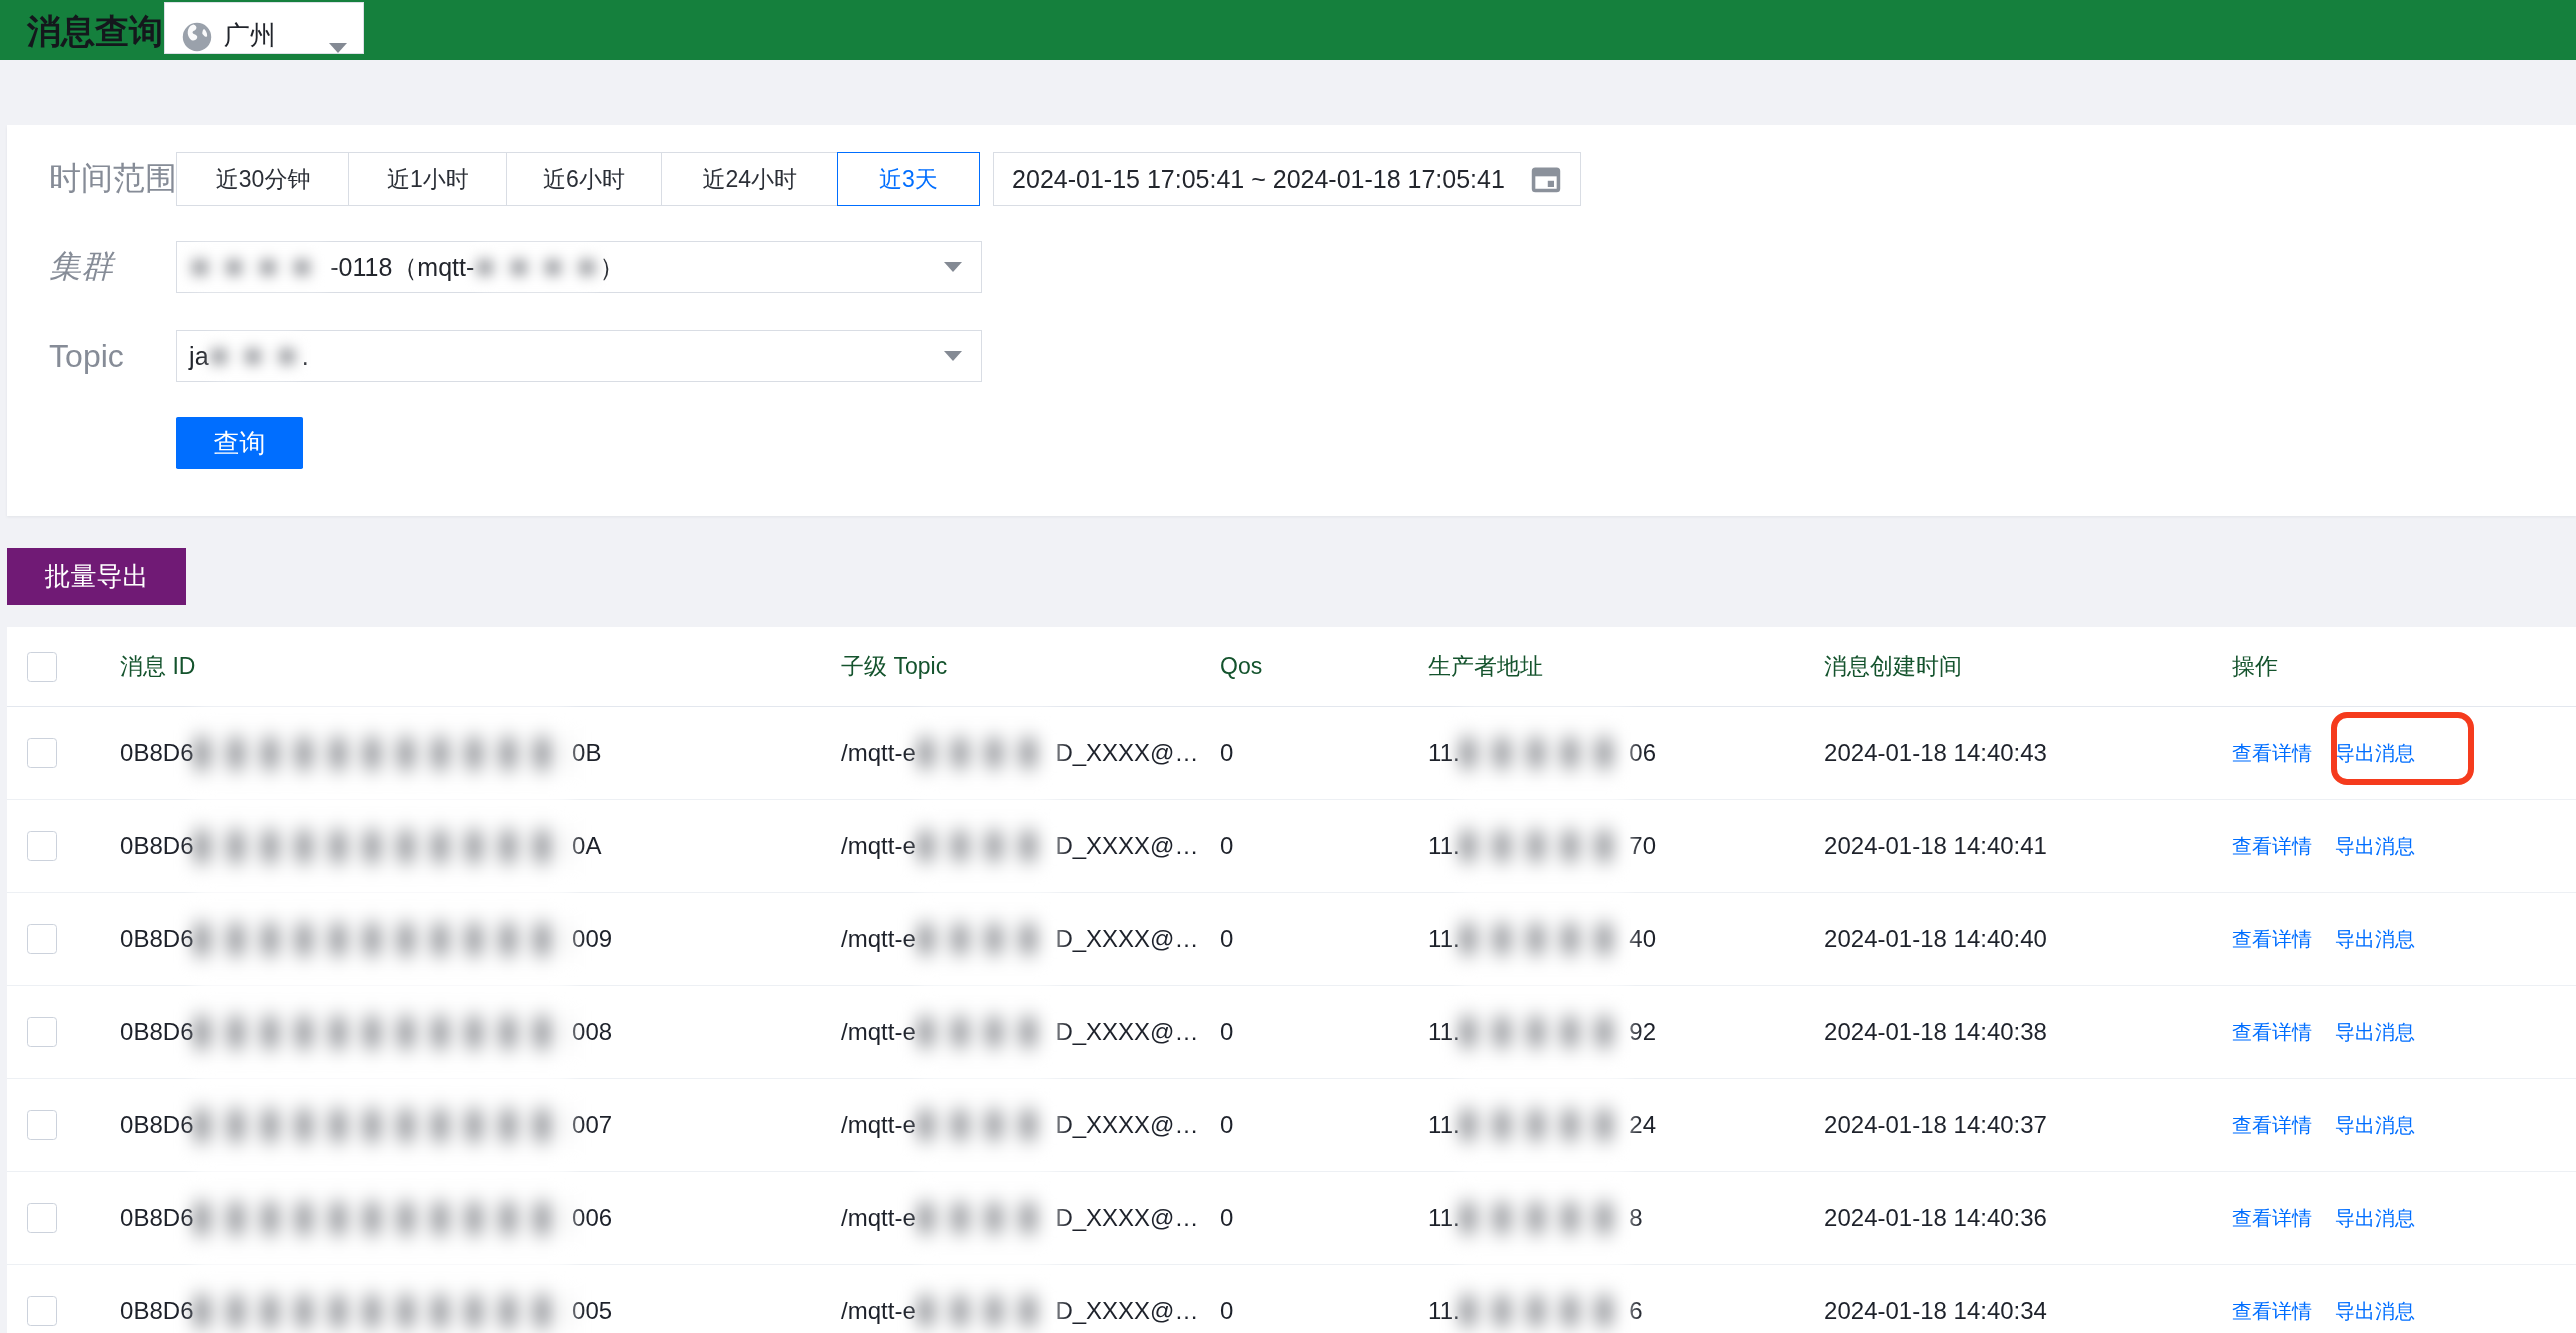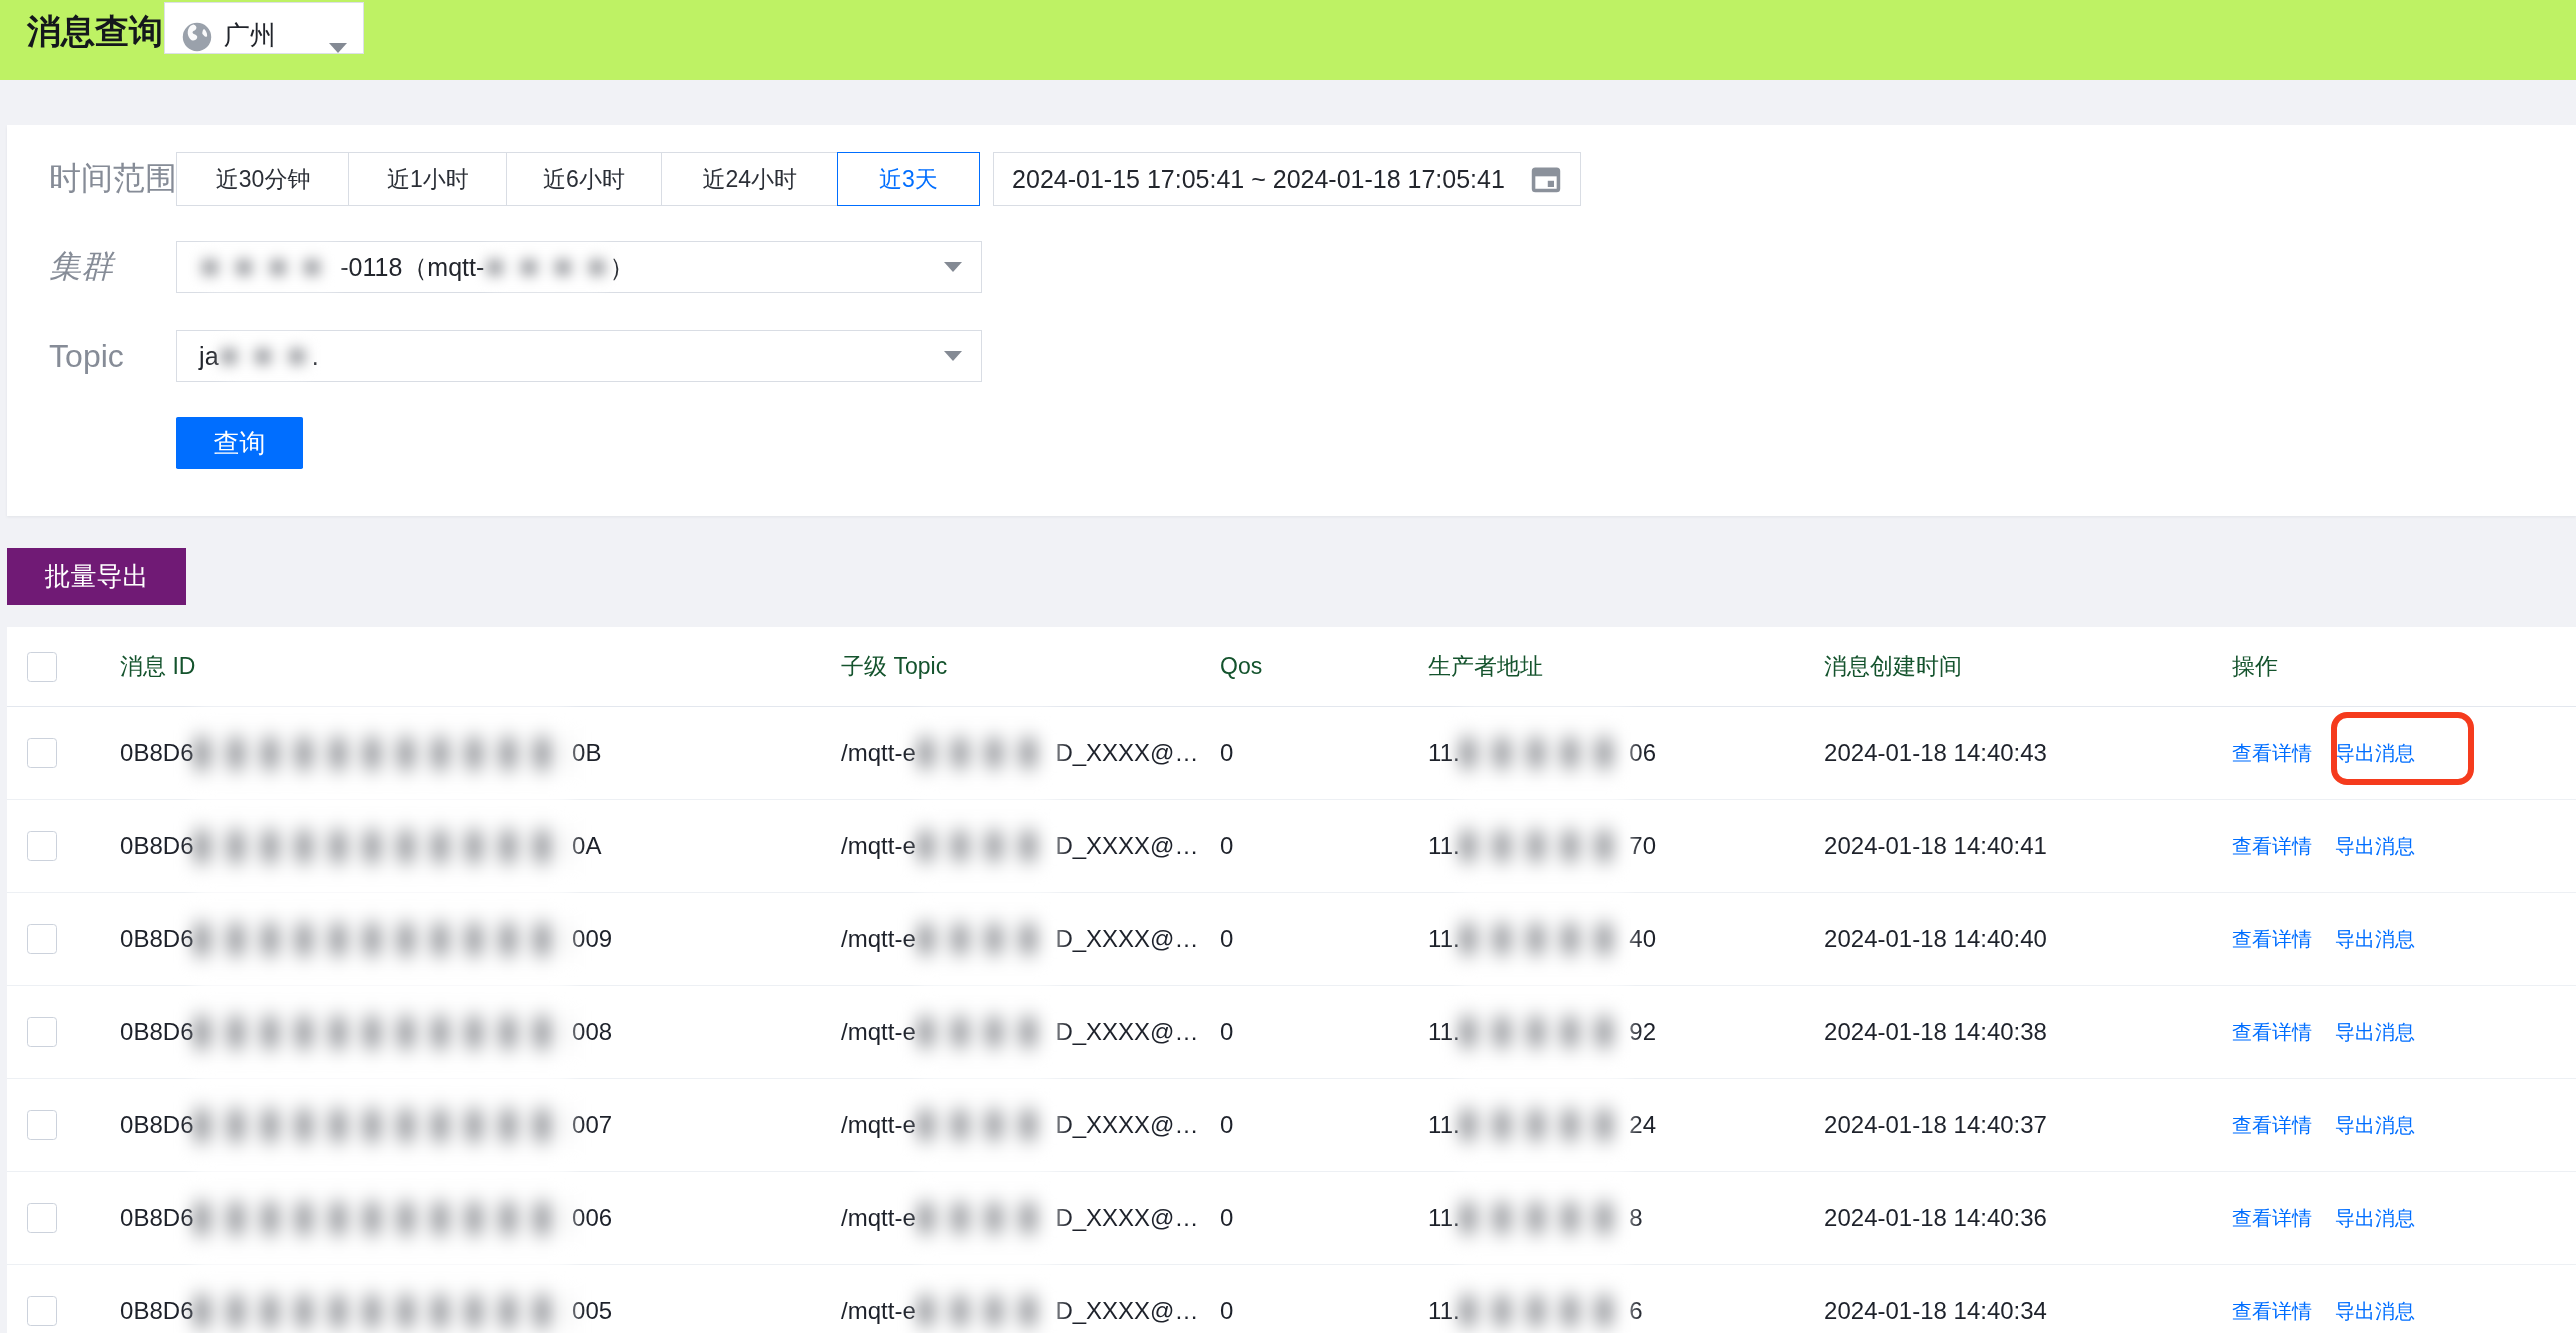--- a/index.html
+++ b/index.html
@@ -1,20 +1,20 @@
 <!DOCTYPE html>
 <html style="font-size:14.3px"><head>
 <meta charset="utf-8">
 <style>
   html,body{margin:0;padding:0;background:#f1f2f6;}
   .screen{position:relative;width:2576px;height:1334px;overflow:hidden;
           background:#f1f2f6;font-family:"Liberation Sans","DejaVu Sans",sans-serif;}
 
   
-  .topbar{position:absolute;left:0;top:0;width:100%;height:80px;background:#bef264;}
+  .topbar{position:absolute;left:0;top:0;width:100%;height:60px;background:#15803d;}
   .page-title{position:absolute;left:27px;top:0;height:64px;display:flex;align-items:center;
               font-size:34px;font-weight:bold;color:#14171c;}
   .region-box{position:absolute;left:164px;top:1.8px;width:200px;height:52px;background:#fff;
               border:1.8px solid #dce0e7;box-sizing:border-box;display:flex;align-items:flex-end;
               padding:0 16px;cursor:pointer;}
   .region-box .globe{width:32px;height:32px;flex:0 0 auto;}
   .region-name{margin-left:10.7px;font-size:26px;color:#21242b;}
   .caret{width:0;height:0;border-left:9px solid transparent;border-right:9px solid transparent;
          border-top:10.7px solid #848a94;}
   .region-box .caret{margin-left:auto;}
@@ -29,21 +29,21 @@
                justify-content:center;cursor:pointer;font-family:inherit;padding:0;}
   .seg .segbtn:first-child{margin-left:0;}
   .seg .segbtn.selected{border-color:#006eff;color:#006eff;position:relative;z-index:2;}
   .datebox{position:absolute;left:986px;top:27px;width:588px;height:54px;box-sizing:border-box;
            border:1.8px solid #d9dde4;background:#fff;display:flex;align-items:center;
            padding:0 18px;cursor:pointer;}
   .datebox .dtext{font-size:25px;color:#23262d;white-space:nowrap;}
   .datebox .cal{margin-left:auto;width:32px;height:32px;}
   .selectbox{position:absolute;left:169px;width:806px;height:52px;box-sizing:border-box;
              border:1.8px solid #d9dde4;background:#fff;display:flex;align-items:center;
-             padding:0 54px 0 22px;cursor:pointer;}
+             padding:0 54px 0 12px;cursor:pointer;}
   .selectbox .caret{position:absolute;right:19.6px;top:50%;margin-top:-5.4px;}
   .selectbox .val{font-size:25px;color:#23262d;display:flex;align-items:center;white-space:nowrap;}
   .query-btn{position:absolute;left:169px;top:292px;width:127px;height:52px;background:#006eff;
              color:#fff;font-size:26px;border:none;border-radius:1.8px;cursor:pointer;
              display:flex;align-items:center;justify-content:center;font-family:inherit;}
 
   
   .batch-btn{position:absolute;left:7.1px;top:548px;width:179px;height:57px;background:#701a75;
              color:#ffffff;font-size:26px;border:none;display:flex;align-items:center;
              justify-content:center;cursor:not-allowed;font-family:inherit;}

